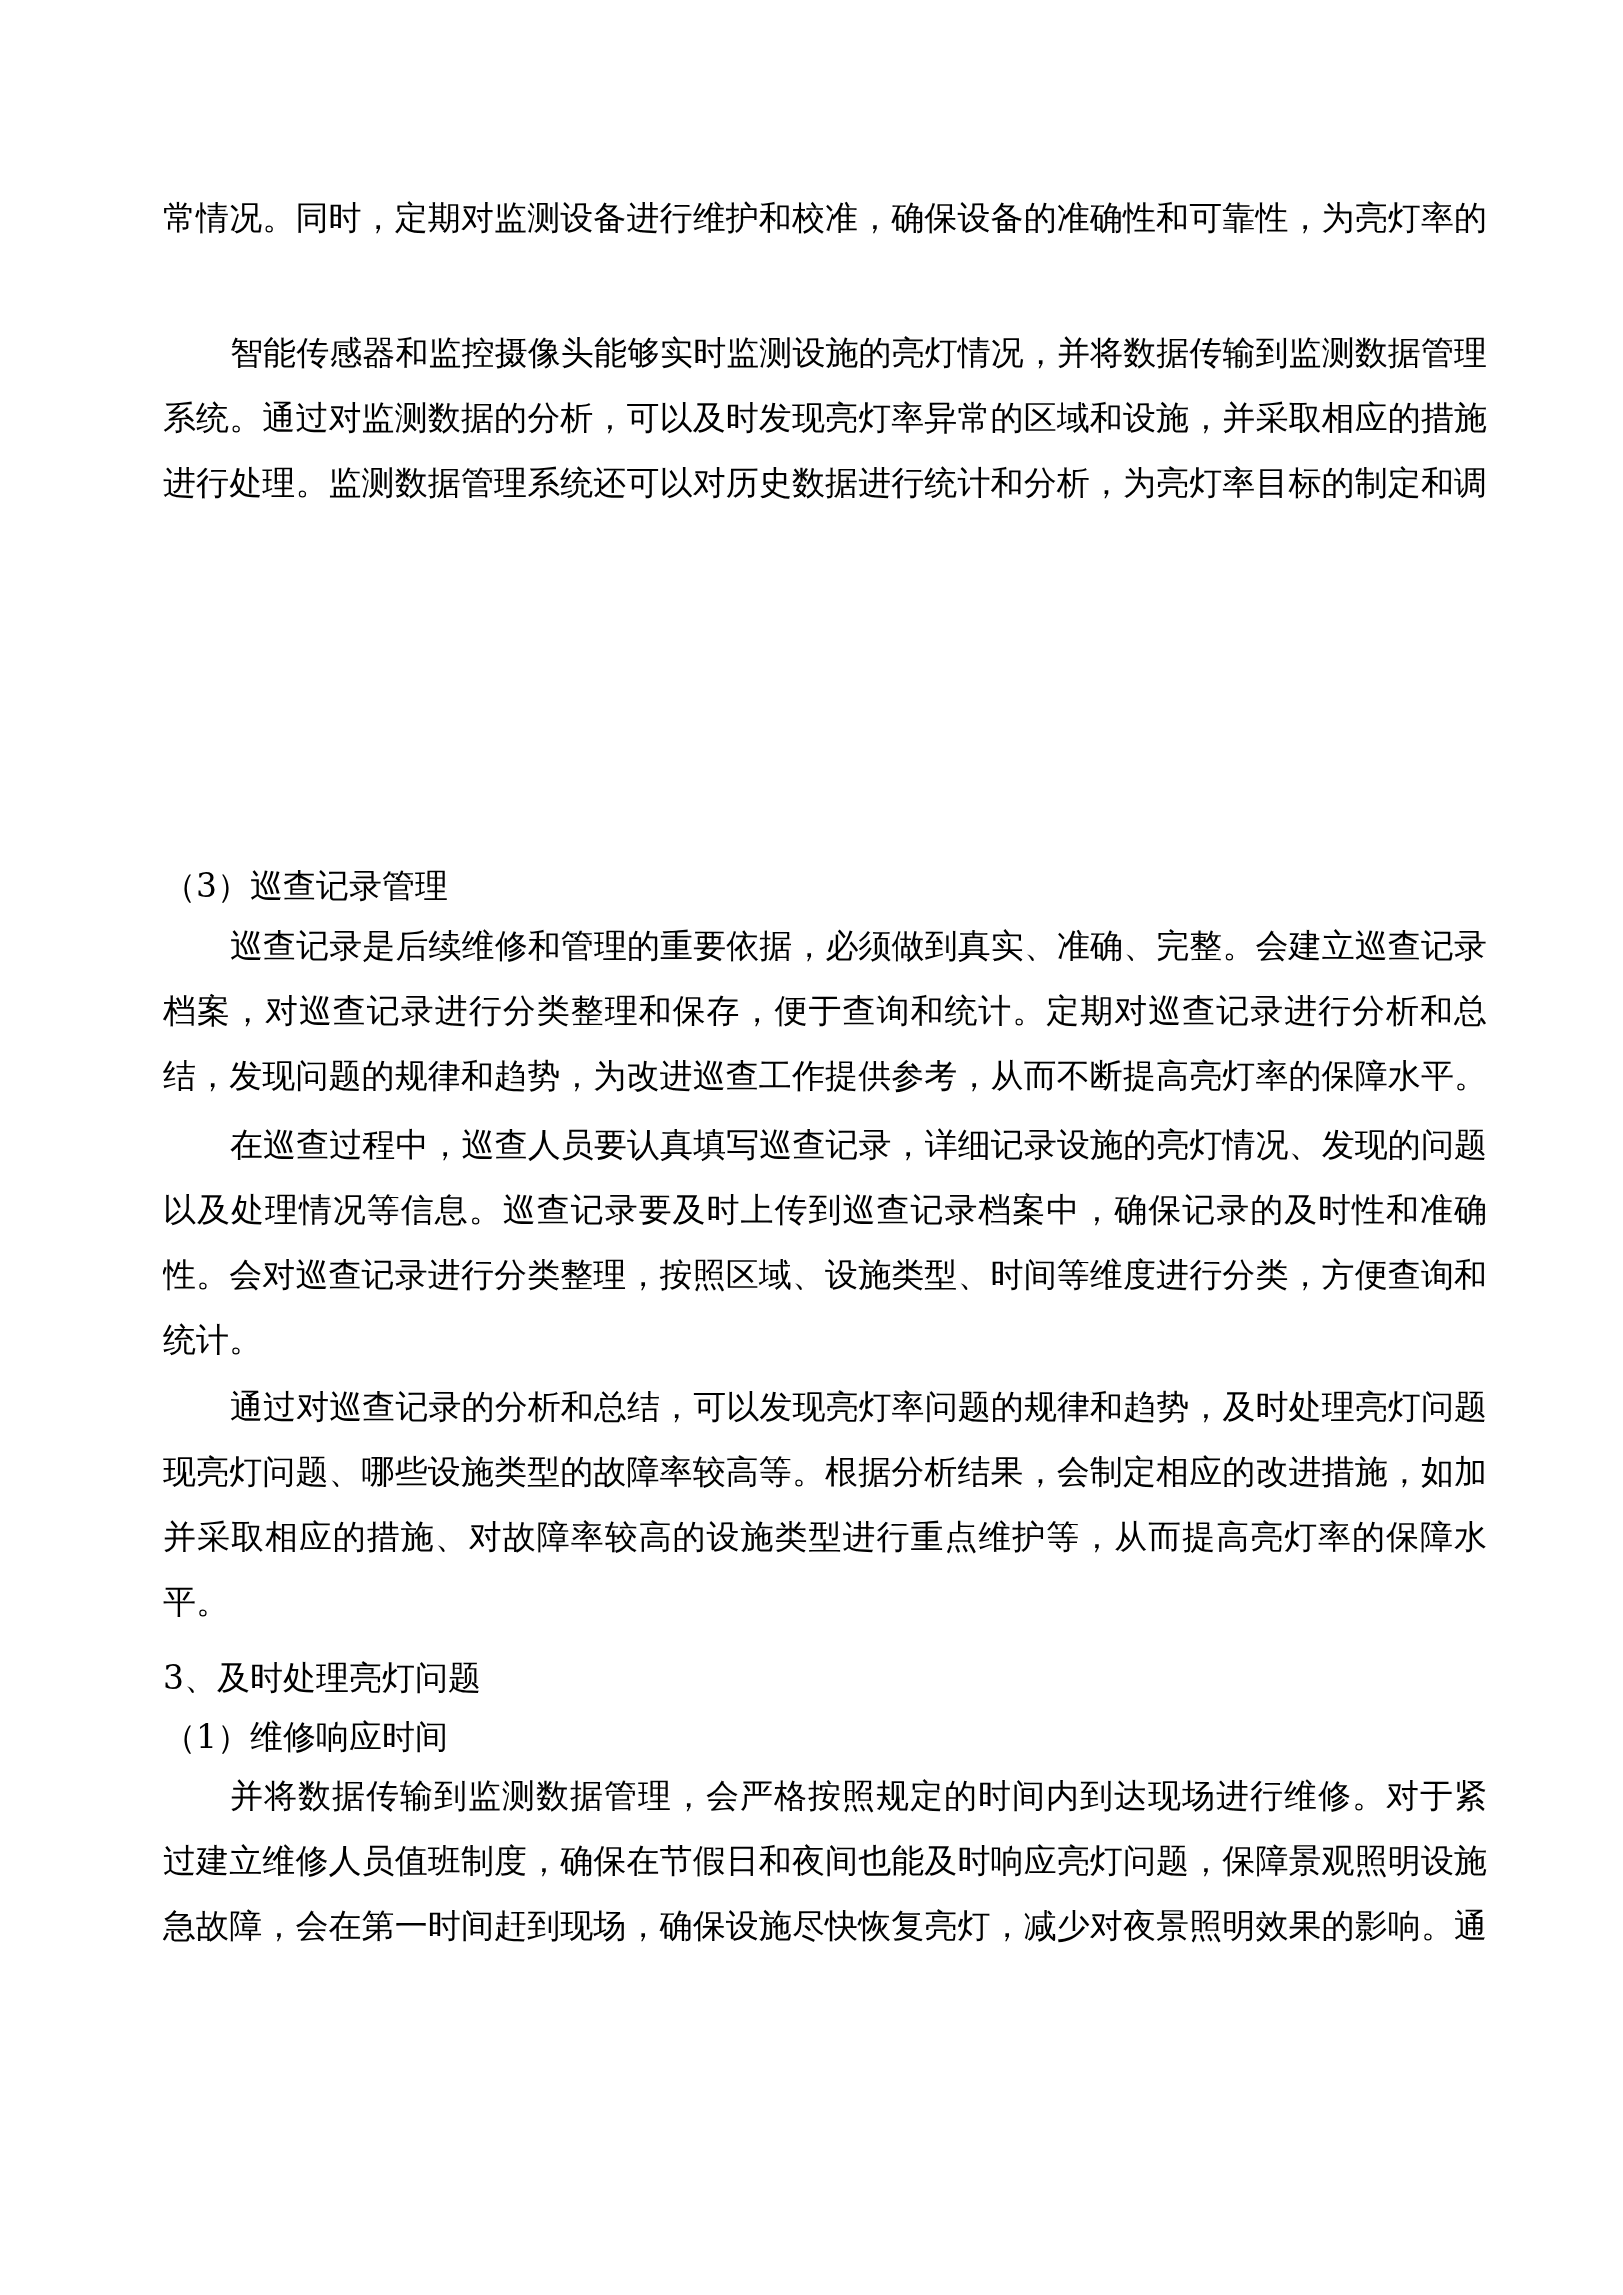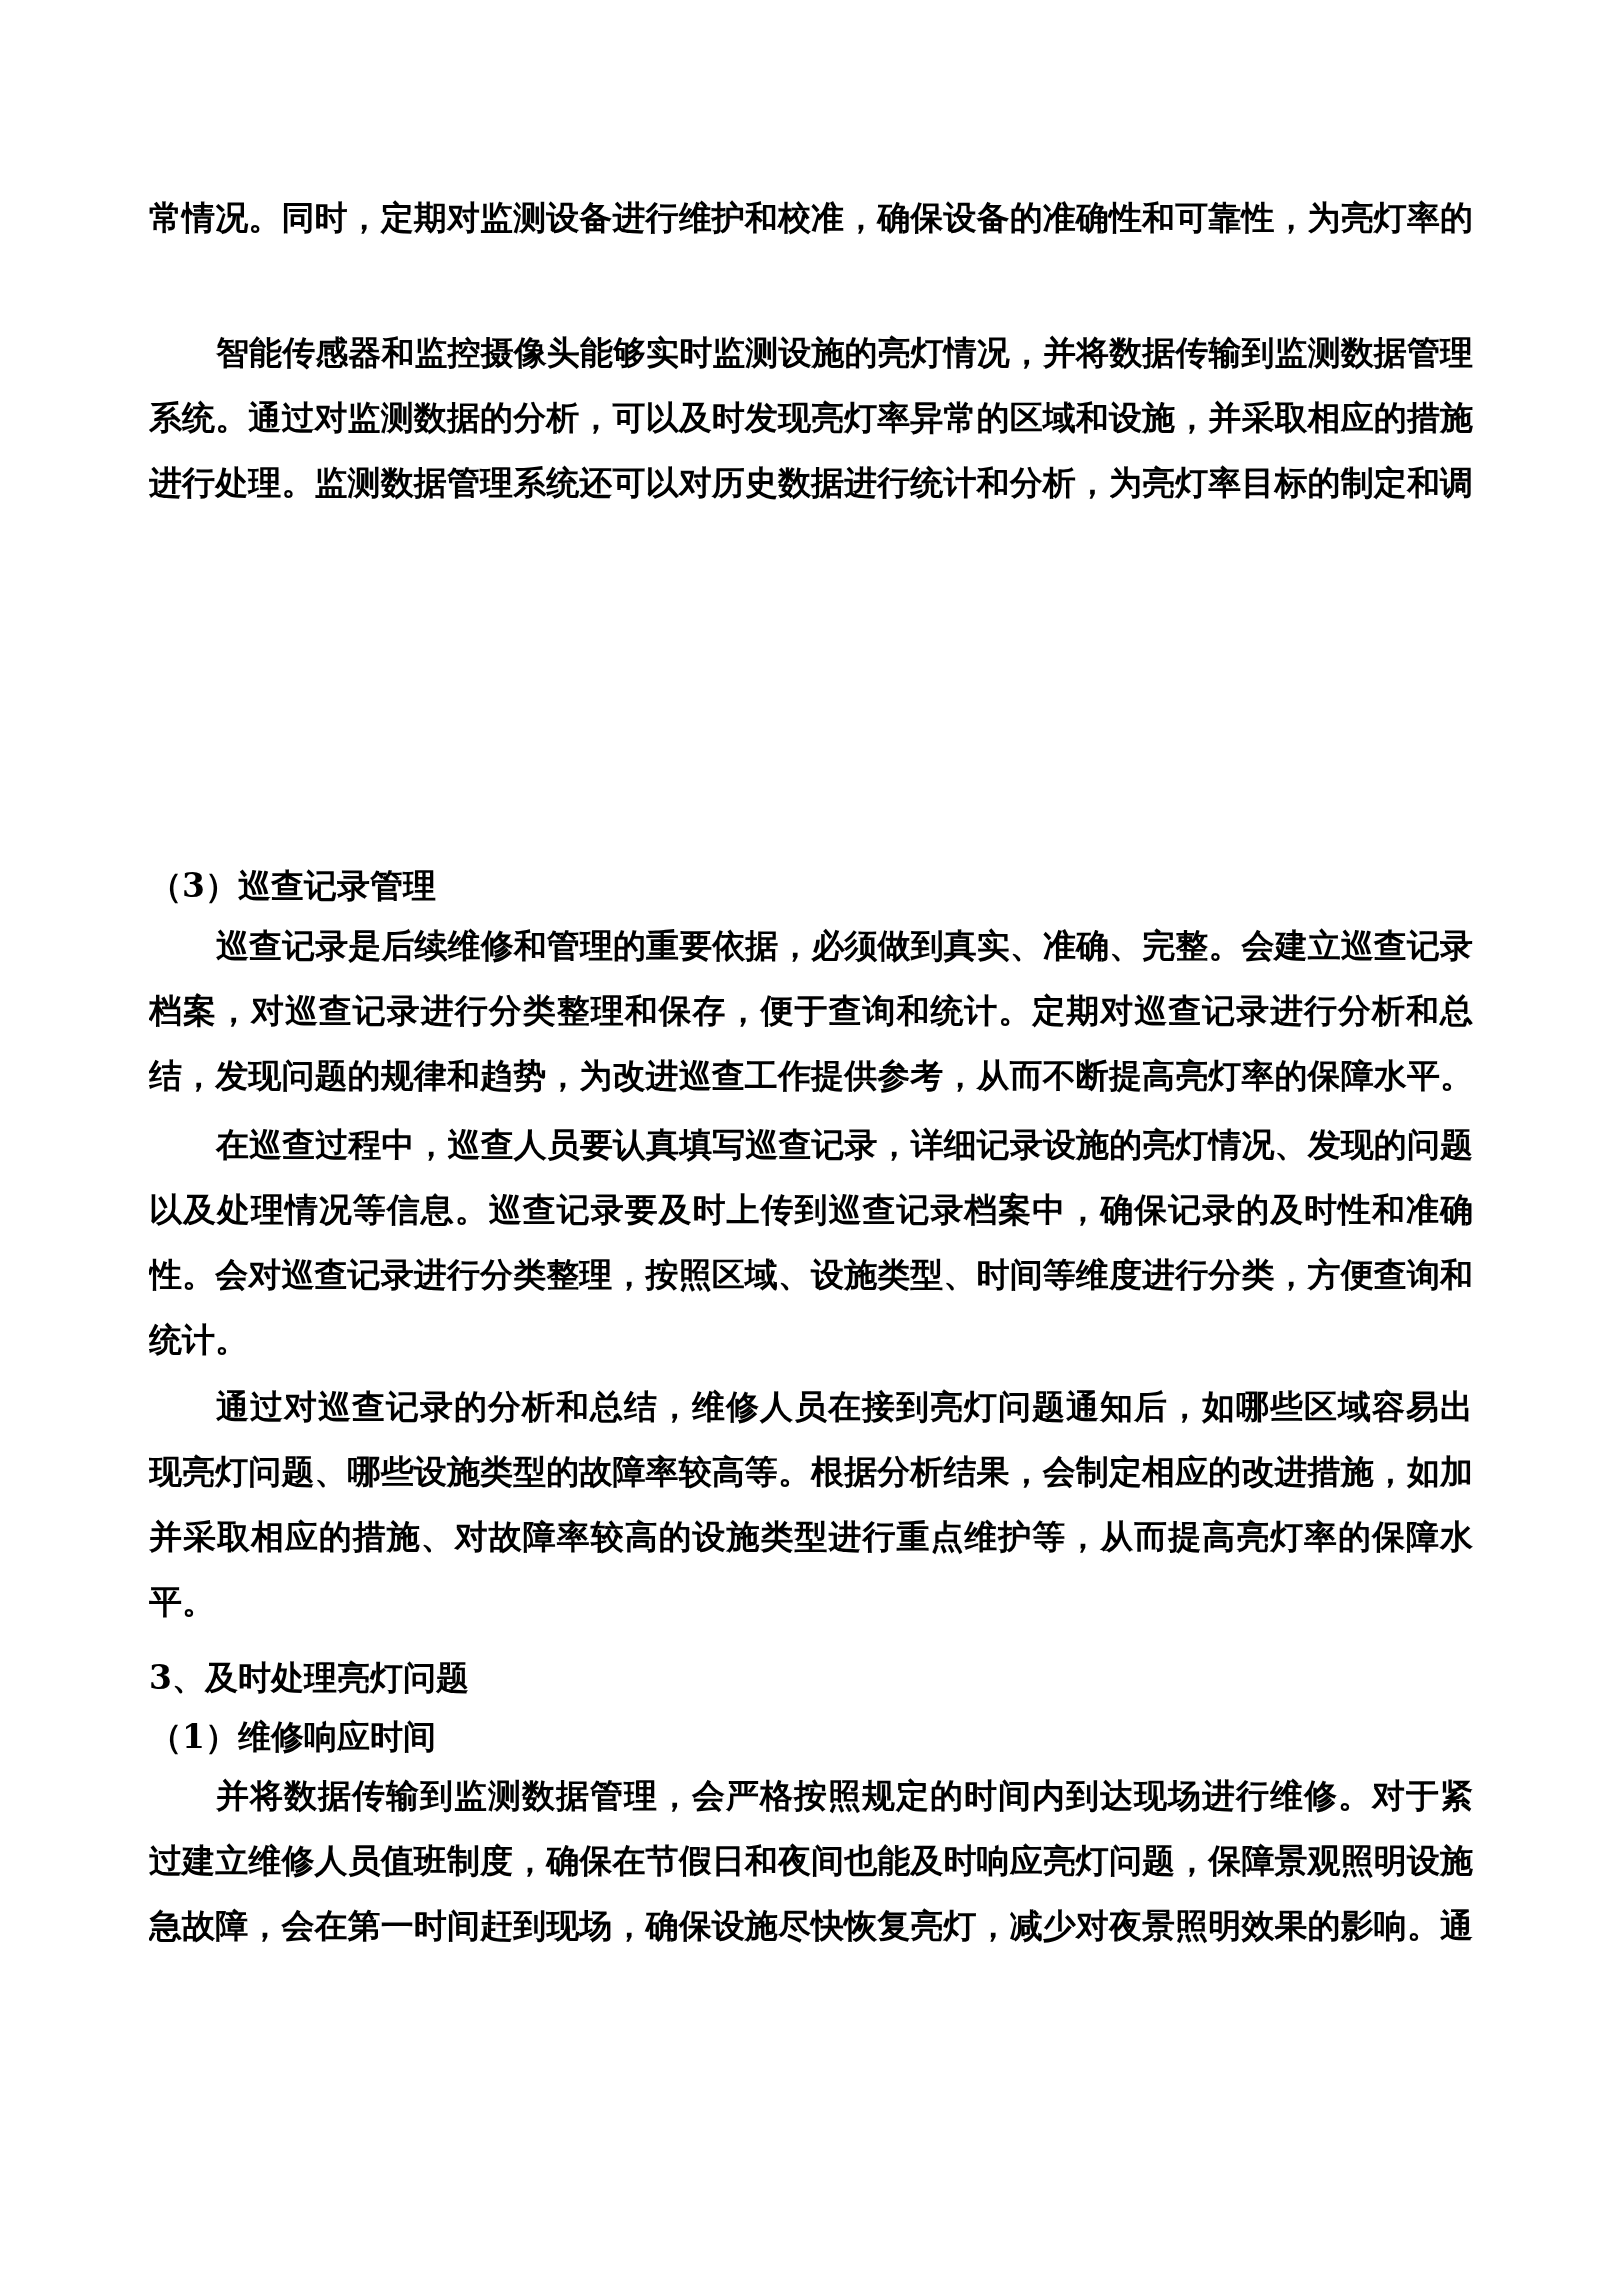--- a/index.html
+++ b/index.html
@@ -2,21 +2,21 @@
 <html style="font-size:10.5px"><head>
 <meta charset="utf-8">
 <style>
   html, body { margin: 0; padding: 0; background: #ffffff; }
   body {
     width: 1623px; height: 2295px; position: relative; overflow: hidden;
     font-family: "DejaVu Serif", "Liberation Serif", serif;
     color: #000000;
   }
   .page { position: absolute; left: 0; top: 0; width: 1623px; height: 2295px; background: #ffffff; }
-  .block { position: absolute; left: 149px; width: 1324px; font-weight: bold; }
+  .block { position: absolute; left: 163px; width: 1324px; }
   .line {
     height: 65px; line-height: 65px; font-size: 33px;
     white-space: nowrap; overflow: hidden;
     text-align: justify; text-align-last: justify;
   }
   .line.last { text-align-last: left; }
   .line.indent { padding-left: 67px; }
   .heading .line { text-align-last: left; height: 59px; line-height: 59px; }
 </style>
 </head>
@@ -46,21 +46,21 @@
   </div>
 
   <div class="block" style="top:1112px">
     <div class="line indent">在巡查过程中，巡查人员要认真填写巡查记录，详细记录设施的亮灯情况、发现的问题</div>
     <div class="line">以及处理情况等信息。巡查记录要及时上传到巡查记录档案中，确保记录的及时性和准确</div>
     <div class="line">性。会对巡查记录进行分类整理，按照区域、设施类型、时间等维度进行分类，方便查询和</div>
     <div class="line last">统计。</div>
   </div>
 
   <div class="block" style="top:1374px">
-    <div class="line indent">通过对巡查记录的分析和总结，维修人员在接到亮灯问题通知后，如哪些区域容易出</div>
+    <div class="line indent">通过对巡查记录的分析和总结，可以发现亮灯率问题的规律和趋势，及时处理亮灯问题</div>
     <div class="line">现亮灯问题、哪些设施类型的故障率较高等。根据分析结果，会制定相应的改进措施，如加</div>
     <div class="line">并采取相应的措施、对故障率较高的设施类型进行重点维护等，从而提高亮灯率的保障水</div>
     <div class="line last">平。</div>
   </div>
 
   <div class="block heading" style="top:1648px">
     <div class="line">3、及时处理亮灯问题</div>
   </div>
 
   <div class="block heading" style="top:1707px">

